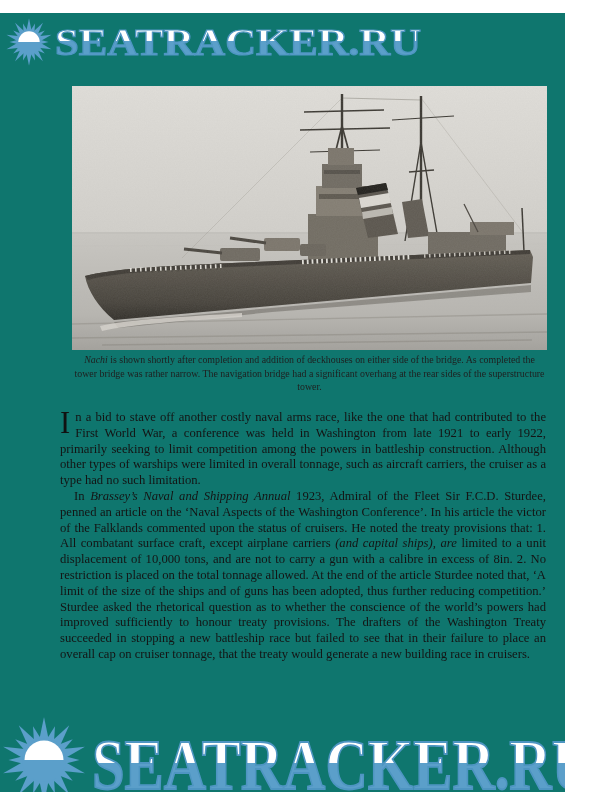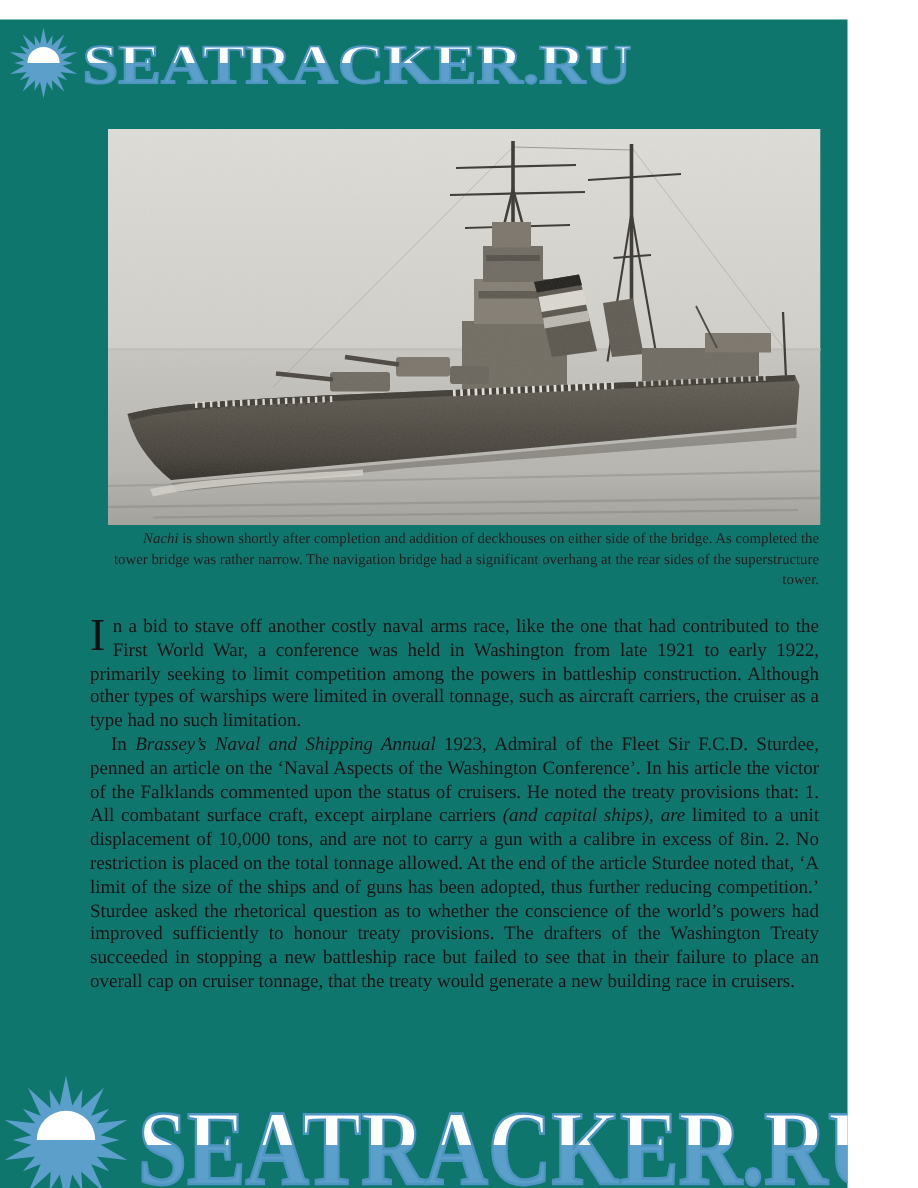--- a/index.html
+++ b/index.html
@@ -6,21 +6,21 @@
   .page{position:relative;width:565px;height:792px;background:#0f766e;overflow:hidden;
         font-family:"Liberation Serif", serif;margin-top:13px;}
   
   .logo-top{position:absolute;left:3px;top:4px;width:424px;height:50px;}
   .logo-bottom{position:absolute;left:0px;top:703px;width:612px;height:89px;}
   .logo-wordmark{font-family:"Liberation Serif", serif;font-weight:bold;}
   
   .photo{position:absolute;left:72px;top:73px;width:475px;height:264px;display:block;}
   
   .caption{position:absolute;left:73px;top:340px;width:473px;margin:0;
-           font-size:9.9px;line-height:13.5px;color:#1f1f1f;text-align:right;}
+           font-size:9.9px;line-height:13.5px;color:#1f1f1f;text-align:center;}
   
   .bodytext{position:absolute;left:60px;top:397px;width:486px;color:#141414;
             font-size:12.65px;line-height:15.8px;text-align:justify;}
   .bodytext p{margin:0;padding:0;}
   .p2{text-indent:14px;}
   .dropcap{float:left;font-size:30.5px;line-height:25px;padding:1px 5px 0 0;color:#111;}
 </style>
 </head>
 <body>
 

